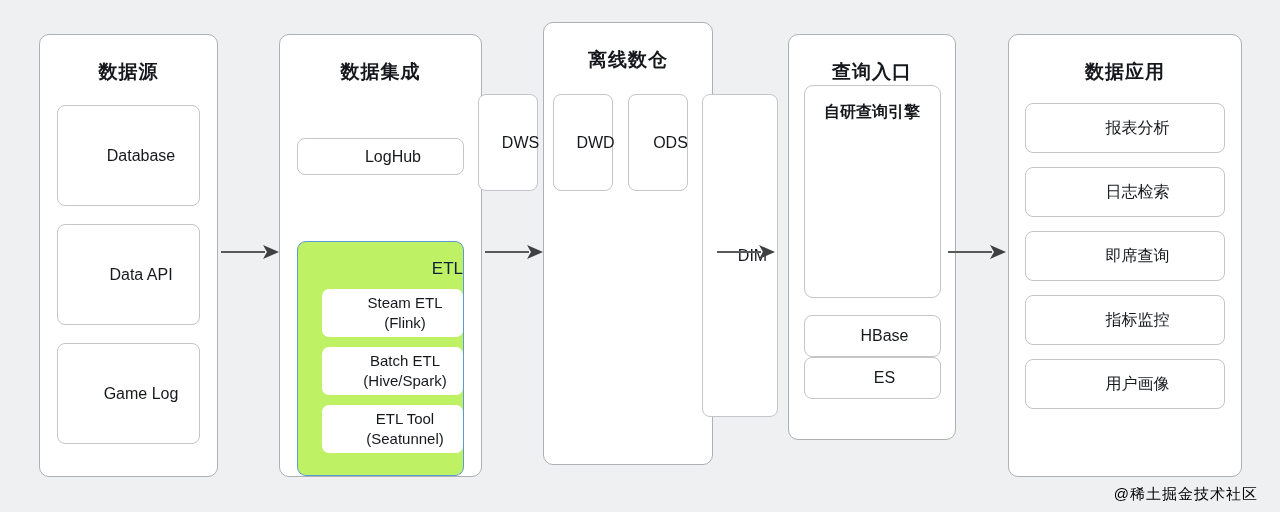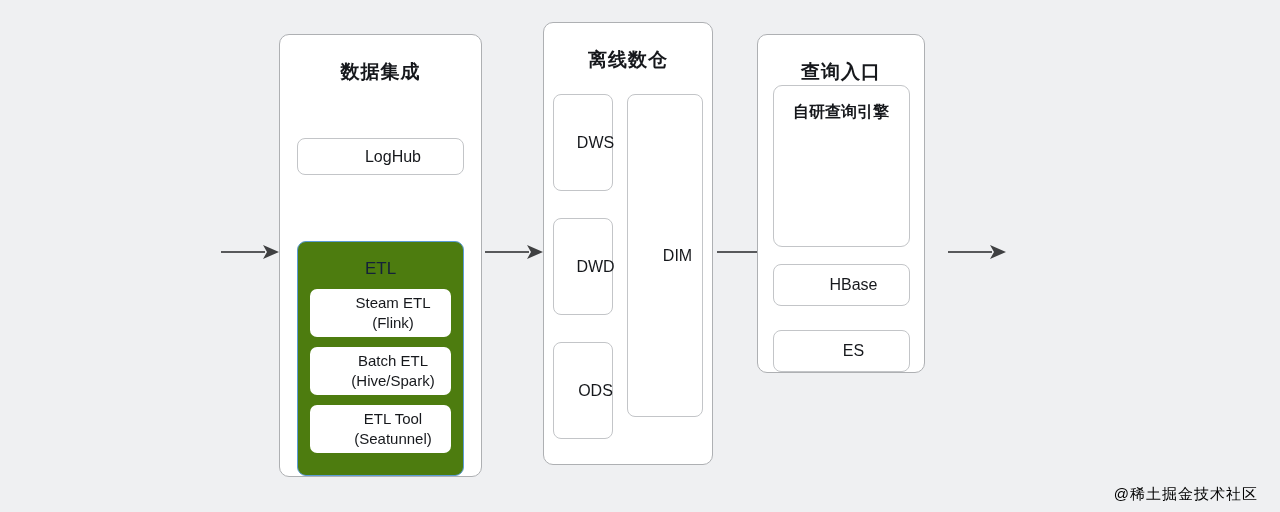--- a/index.html
+++ b/index.html
@@ -78,27 +78,27 @@
   }
   #col-source .item { width: 143px; height: 101px; }
 
   
   #col-integration { left: 279px; top: 34px; width: 203px; height: 443px; gap: 36px; }
   #loghub-box { width: 167px; height: 42px; margin-top: 21px; }
   #etl-group {
     margin-top: 30px;
     width: 167px;
     height: 270px;
-    background: #4d7c0f;
+    background: #bef264;
     border: 1px solid #5b9bd5;
     border-radius: 9px;
     box-sizing: border-box;
     display: flex;
     flex-direction: column;
-    align-items: center;
+    align-items: flex-end;
   }
   #etl-group .etl-title {
     font-size: 17px;
     color: #14213a;
     margin-top: 18px;
     margin-bottom: 12px;
     line-height: 1;
     user-select: none;
   }
   #etl-group .etl-children {
@@ -118,28 +118,28 @@
   
   #col-warehouse { left: 543px; top: 22px; width: 170px; height: 443px; }
   #warehouse-body {
     margin-top: 25px;
     display: flex;
     flex-direction: row;
     gap: 14px;
   }
   #warehouse-body .left-stack {
     display: flex;
-    flex-direction: column;
-    gap: 27px;
+    flex-direction: row;
+    gap: 15px;
   }
   #warehouse-body .left-stack .item { width: 60px; height: 97px; }
   #dim-box { width: 76px; height: 323px; }
 
   
-  #col-query { left: 757px; top: 34px; width: 168px; height: 339px; justify-content: center; }
+  #col-query { left: 788px; top: 34px; width: 168px; height: 406px; }
   #engine-group {
     margin-top: 4px;
     width: 137px;
     height: 213px;
     background: #ffffff;
     border: 1px solid #c3c5c8;
     border-radius: 9px;
     box-sizing: border-box;
     display: flex;
     flex-direction: column;
@@ -157,21 +157,21 @@
   #engine-group .engine-children {
     display: flex;
     flex-direction: column;
     gap: 10px;
   }
   #engine-group .item.dashed { width: 110px; height: 38px; }
   #col-query .tail-stack {
     margin-top: 17px;
     display: flex;
     flex-direction: column;
-    gap: 24px;
+    gap: 0;
   }
   #col-query .tail-stack .item { width: 137px; height: 42px; }
 
   
   #col-app { left: 1008px; top: 34px; width: 234px; height: 443px; }
   #col-app .stack {
     margin-top: 22px;
     display: flex;
     flex-direction: column;
     gap: 14px;
@@ -195,20 +195,28 @@
     color: #000000;
     letter-spacing: 1px;
     user-select: none;
   }
 </style>
 </head>
 <body>
 
 <div id="canvas">
 
+  <div class="panel" id="col-source">
+    <div class="panel-title">数据源</div>
+    <div class="stack">
+      <div class="item">Database</div>
+      <div class="item">Data API</div>
+      <div class="item">Game Log</div>
+    </div>
+  </div>
 
   <div class="arrow" style="left:221px; width:58px;">
     <svg width="58" height="16" viewBox="0 0 58 16">
       <line x1="0" y1="8" x2="44" y2="8" stroke="#58595b" stroke-width="2"></line>
       <polygon points="42,1 58,8 42,15 46,8" fill="#3f4042"></polygon>
     </svg>
   </div>
 
   <div class="panel" id="col-integration">
     <div class="panel-title">数据集成</div>
@@ -278,16 +286,26 @@
     </div>
   </div>
 
   <div class="arrow" style="left:948px; width:58px;">
     <svg width="58" height="16" viewBox="0 0 58 16">
       <line x1="0" y1="8" x2="44" y2="8" stroke="#58595b" stroke-width="2"></line>
       <polygon points="42,1 58,8 42,15 46,8" fill="#3f4042"></polygon>
     </svg>
   </div>
 
+  <div class="panel" id="col-app">
+    <div class="panel-title">数据应用</div>
+    <div class="stack">
+      <div class="item">报表分析</div>
+      <div class="item">日志检索</div>
+      <div class="item">即席查询</div>
+      <div class="item">指标监控</div>
+      <div class="item">用户画像</div>
+    </div>
+  </div>
 
   <div id="watermark">@稀土掘金技术社区</div>
 
 </div>
 
 </body></html>

